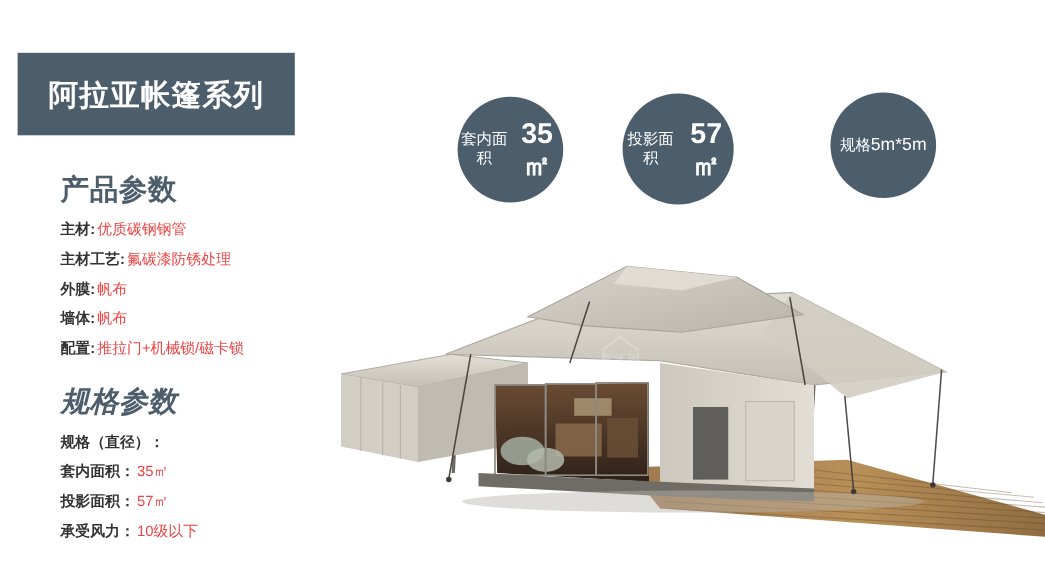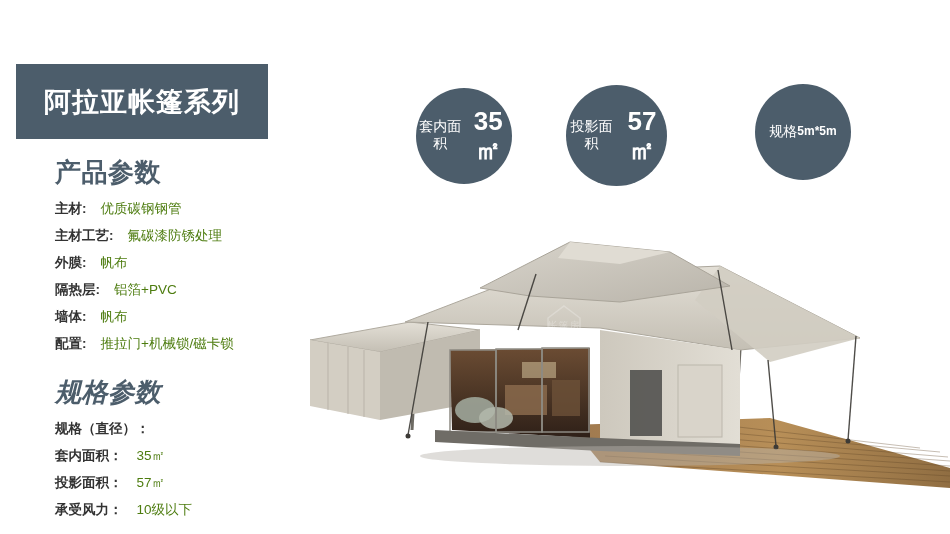--- a/index.html
+++ b/index.html
@@ -19,21 +19,21 @@
     width: 950px;
     height: 534px;
     background: #ffffff;
     overflow: hidden;
   }
 
   
   .title-banner {
     position: absolute;
     left: 16px;
-    top: 64px;
+    top: 48px;
     width: 252px;
     height: 75px;
     background: #4c5d6b;
     display: flex;
     align-items: center;
     justify-content: center;
   }
   .title-banner .title-text {
     color: #ffffff;
     font-size: 27px;
@@ -66,22 +66,22 @@
     margin-bottom: 9px;
     font-size: 13.5px;
     color: #2f2f2f;
   }
   .spec-label {
     font-weight: bold;
     color: #333333;
     white-space: nowrap;
   }
   .spec-value {
-    margin-left: 14px;
-    color: #4d7c0f;
+    margin-left: 2px;
+    color: #ef4444;
     white-space: nowrap;
   }
 
   
   .circle {
     position: absolute;
     border-radius: 50%;
     background: #4c5d6b;
     color: #ffffff;
     display: flex;
@@ -93,22 +93,22 @@
     font-size: 14px;
     line-height: 1.2;
     margin-bottom: 2px;
   }
   .circle .c-value {
     font-size: 26px;
     font-weight: bold;
     line-height: 1.1;
   }
   .circle.small .c-value {
-    font-size: 12px;
-    font-weight: bold;
+    font-size: 16px;
+    font-weight: normal;
   }
   #circle-1 { left: 416px; top: 88px; width: 96px; height: 96px; }
   #circle-2 { left: 566px; top: 85px; width: 101px; height: 101px; }
   #circle-3 { left: 755px; top: 84px; width: 96px; height: 96px; }
 
   
   .illustration {
     position: absolute;
     left: 300px;
     top: 230px;
@@ -149,24 +149,20 @@
     </div>
     <div class="spec-row">
       <span class="spec-label">主材工艺:</span>
       <span class="spec-value">氟碳漆防锈处理</span>
     </div>
     <div class="spec-row">
       <span class="spec-label">外膜:</span>
       <span class="spec-value">帆布</span>
     </div>
     <div class="spec-row">
-      <span class="spec-label">隔热层:</span>
-      <span class="spec-value">铝箔+PVC</span>
-    </div>
-    <div class="spec-row">
       <span class="spec-label">墙体:</span>
       <span class="spec-value">帆布</span>
     </div>
     <div class="spec-row">
       <span class="spec-label">配置:</span>
       <span class="spec-value">推拉门+机械锁/磁卡锁</span>
     </div>
 
     <h2 class="section-heading second">规格参数</h2>
 

